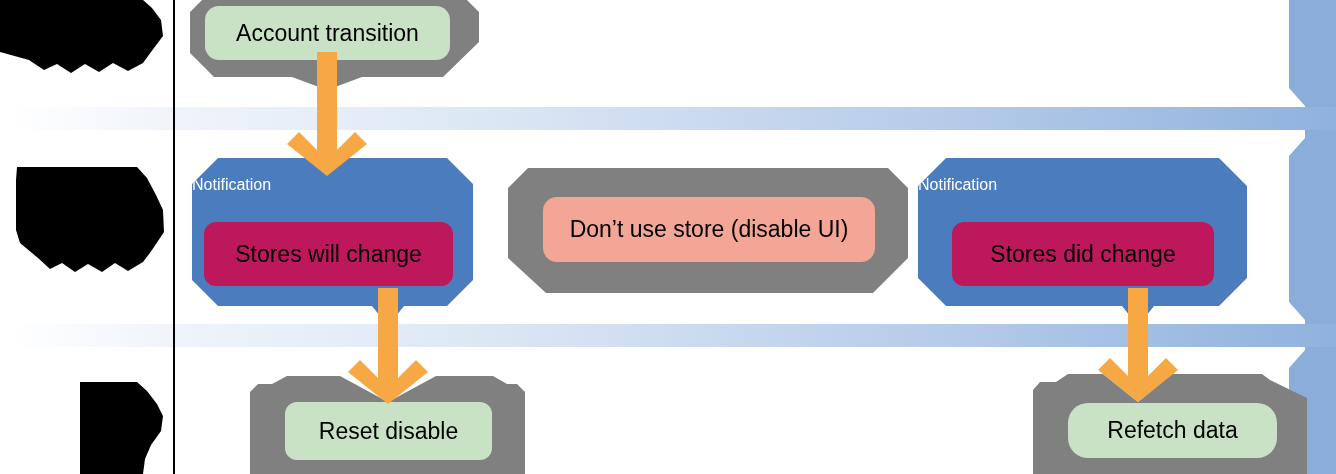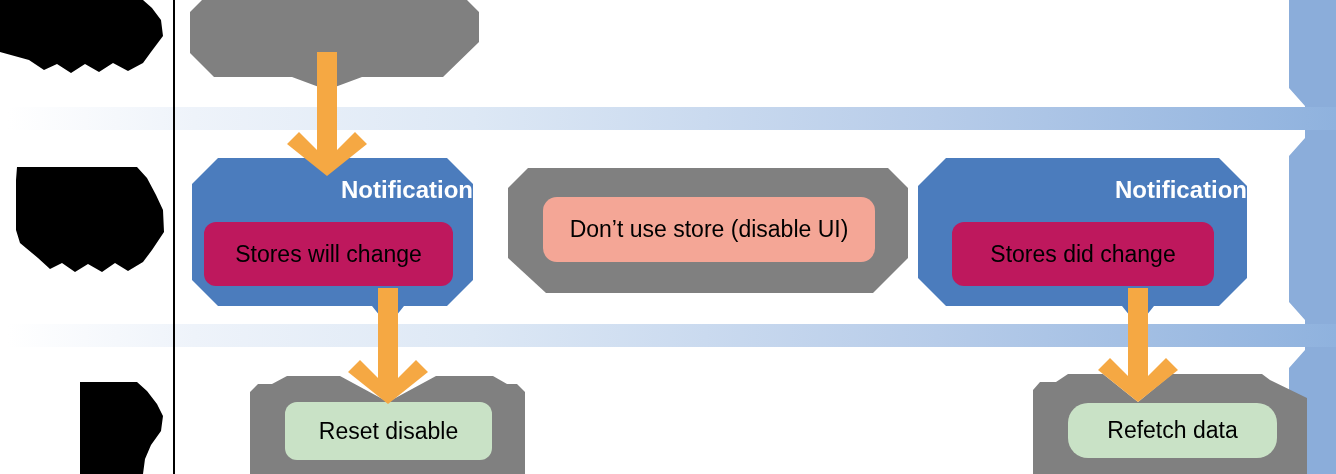--- a/index.html
+++ b/index.html
@@ -32,22 +32,22 @@
   .gray3{left:250px;top:374px;width:275px;height:100px;
     clip-path:polygon(0 18px,8px 10px,22px 10px,37px 2px,90px 2px,138px 28px,186px 2px,243px 2px,257px 10px,267px 10px,275px 18px,275px 100px,0 100px);}
   .gray4{left:1033px;top:374px;width:274px;height:100px;
     clip-path:polygon(0 16px,7px 8px,23px 8px,35px 0,70px 0,105px 28px,139px 0,229px 0,237px 6px,274px 24px,274px 100px,0 100px);}
   
   .blue{background:#4b7cbd;z-index:4;}
   .blueL{left:192px;top:158px;width:281px;height:158px;
     clip-path:polygon(26px 0,255px 0,281px 26px,281px 122px,255px 148px,212px 148px,204px 158px,188px 158px,180px 148px,26px 148px,0 122px,0 26px);}
   .blueR{left:918px;top:158px;width:329px;height:158px;
     clip-path:polygon(28px 0,301px 0,329px 28px,329px 120px,301px 148px,236px 148px,228px 158px,212px 158px,204px 148px,28px 148px,0 120px,0 28px);}
-  .notif-title{position:absolute;left:0;right:0;top:18px;text-align:right;
-    color:#ffffff;font-weight:bold;font-size:24px;z-index:5;}
+  .notif-title{position:absolute;left:0;right:0;top:18px;text-align:left;
+    color:#ffffff;font-weight:normal;font-size:16px;z-index:5;}
   
   .labelbox{display:flex;align-items:center;justify-content:center;
     font-size:23px;color:#000;z-index:6;}
   .green{background:#c9e2c6;border-radius:14px;}
   .whitebox{background:#be185d;border-radius:12px;}
   .pink{background:#f4a696;border-radius:14px;}
   .g1{left:205px;top:6px;width:245px;height:54px;}
   .w1{left:204px;top:222px;width:249px;height:64px;}
   .p1{left:543px;top:197px;width:332px;height:65px;}
   .w2{left:952px;top:222px;width:262px;height:64px;}
@@ -70,20 +70,23 @@
 <div class="stage">
 
   <div class="abs rail"></div>
 
   <div class="abs band band1"></div>
   <div class="abs band band2"></div>
 
   <div class="abs vline"></div>
 
   <div class="abs gray gray1"></div>
+  <div class="abs labelbox green g1">
+    <span>Account transition</span>
+  </div>
 
   <div class="abs blue blueL">
     <div class="notif-title">Notification</div>
   </div>
   <div class="abs labelbox whitebox w1">
     <span>Stores will change</span>
   </div>
 
   <div class="abs gray gray2"></div>
   <div class="abs labelbox pink p1">

